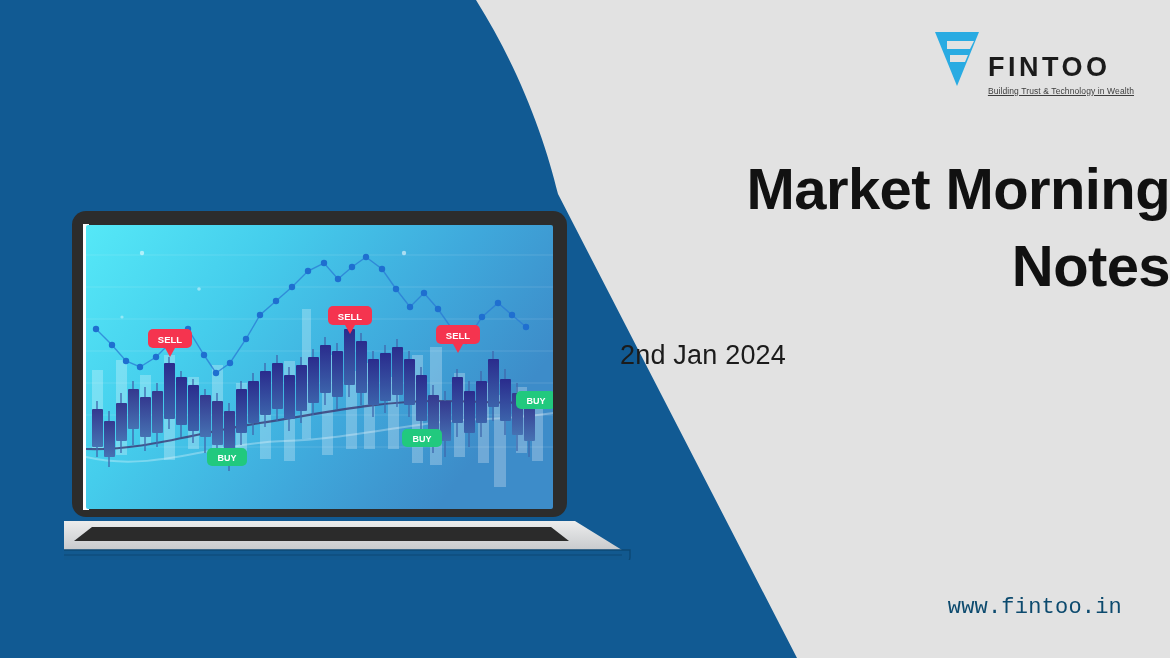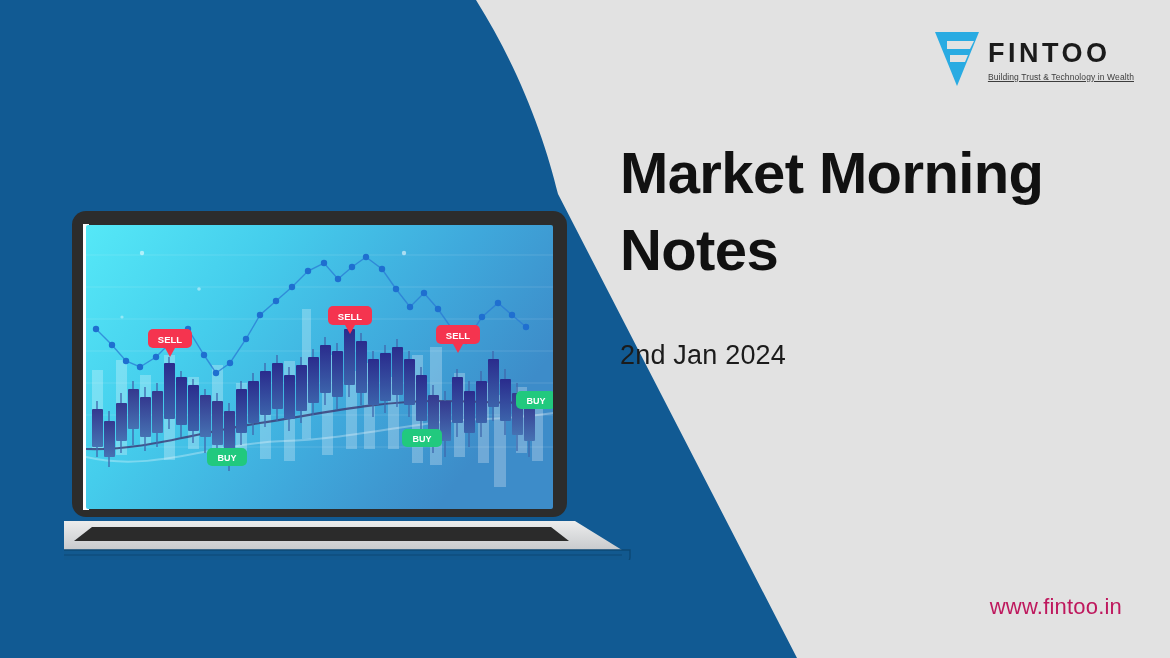--- a/index.html
+++ b/index.html
@@ -25,48 +25,48 @@
     left:620px; top:0;
     width:550px; height:658px;
   }
 
   
   #logo-block {
     position:absolute; right:36px; top:30px;
     display:flex; align-items:flex-start; gap:8px;
   }
   #logo-mark { width:46px; height:60px; display:block; }
-  #logo-wordblock { display:flex; flex-direction:column; margin-top:10px; }
+  #logo-wordblock { display:flex; flex-direction:column; margin-top:24px; }
   #logo-word {
     font-size:27px; font-weight:bold; letter-spacing:3.5px;
     color:#1b1b1b; line-height:1; font-family:"Liberation Sans", sans-serif;
   }
   #logo-tag {
     font-size:8.5px; color:#3d3d3d; letter-spacing:0.1px;
     margin-top:5px; white-space:nowrap;text-decoration:underline;
   }
 
   
   #headline {
-    position:absolute; left:0; top:135px; width:550px;
-    text-align:left;
+    position:absolute; left:0; top:151px; width:550px;
+    text-align:right;
     font-size:58px; font-weight:bold; line-height:1.32;
     color:#111; letter-spacing:-0.6px;
   }
   #headline .ln { display:block; }
 
   #subtitle {
     position:absolute; left:0; top:340px; width:550px;
     text-align:left;
     font-size:27px; color:#1b1b1b; letter-spacing:0.2px;
   }
 
   #website {
     position:absolute; right:48px; bottom:38px;
-    font-size:22px; color:#be185d; letter-spacing:0.2px;
+    font-size:22px; color:#0c4a6e; letter-spacing:0.2px;font-family:Liberation Mono, monospace;
   }
 
   
   #laptop { position:absolute; left:64px; top:205px; width:600px; height:355px; }
   #laptop-svg { width:600px; height:355px; display:block; }
 </style>
 </head>
 <body>
 
 <div id="banner">

